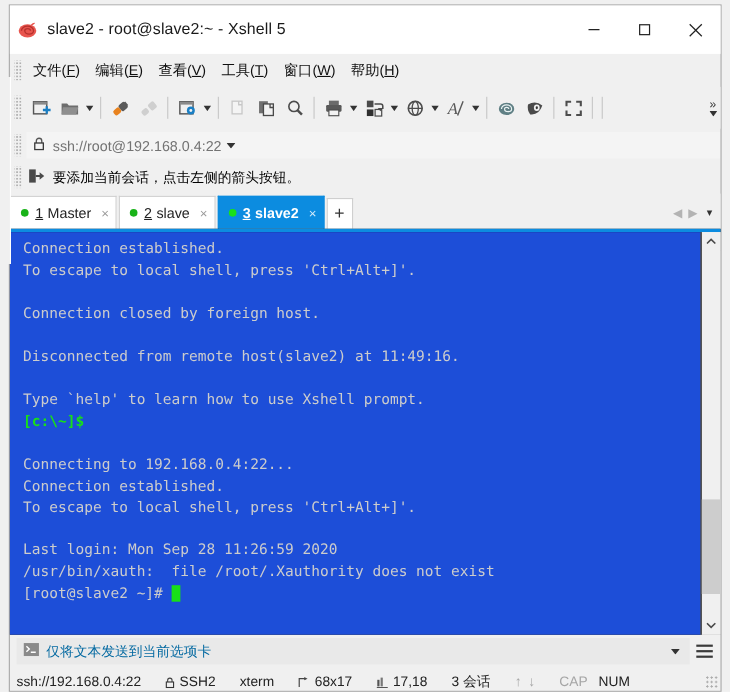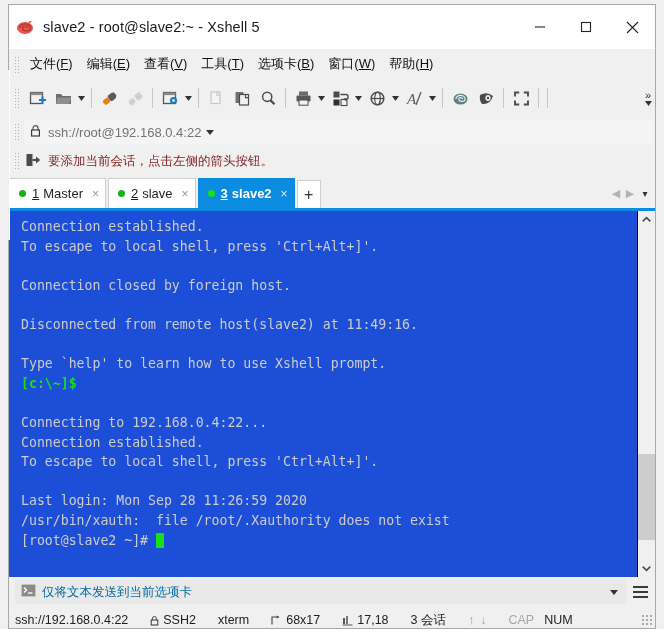--- a/index.html
+++ b/index.html
@@ -214,21 +214,21 @@
   .hint-grip {
     width: 7px; height: 20px;
     margin-right: 5px;
     background-image: radial-gradient(#b0b0b0 35%, transparent 38%);
     background-size: 3px 3px;
     background-position: 1px 1px;
     flex: 0 0 auto;
   }
   .hint-text {
     font-size: 12.5px;
-    color: #7f1d1d;
+    color: #000000;
     margin-left: 7px;
     white-space: nowrap;
     font-family: Liberation Mono, monospace;
   }
 
   
   .tabbar {
     height: 32px;
     margin: 0 9px;
     background: #f0f0f0;
@@ -505,21 +505,20 @@
       </div>
     </div>
   </div>
 
   <div class="menubar">
     <div class="menu-grip"></div>
     <div class="menu-item"><span>文件(</span><u>F</u><span>)</span></div>
     <div class="menu-item"><span>编辑(</span><u>E</u><span>)</span></div>
     <div class="menu-item"><span>查看(</span><u>V</u><span>)</span></div>
     <div class="menu-item"><span>工具(</span><u>T</u><span>)</span></div>
-    <div class="menu-item"><span>选项卡(</span><u>B</u><span>)</span></div>
     <div class="menu-item"><span>窗口(</span><u>W</u><span>)</span></div>
     <div class="menu-item"><span>帮助(</span><u>H</u><span>)</span></div>
   </div>
 
   <div class="toolbar">
     <div class="tb-grip"></div>
 
     <div class="tb-btn">
       <svg width="19" height="19" viewBox="0 0 19 19">
         <rect x="2.5" y="3.5" width="12" height="11" fill="none" stroke="#555" stroke-width="1.3"></rect>

